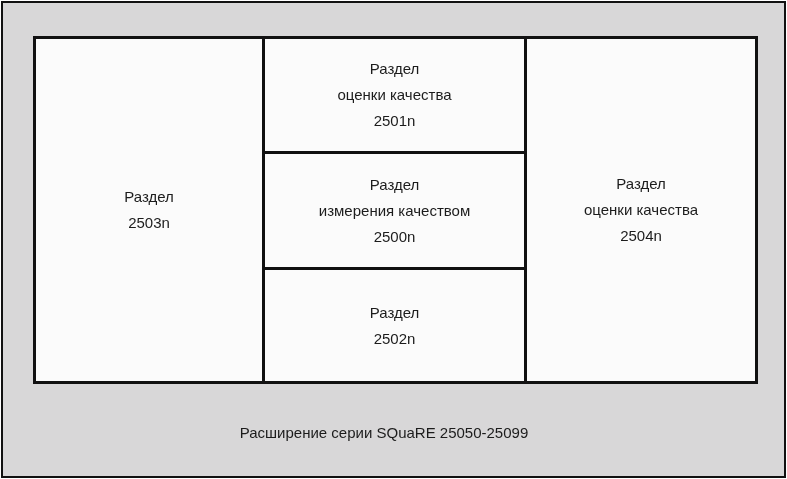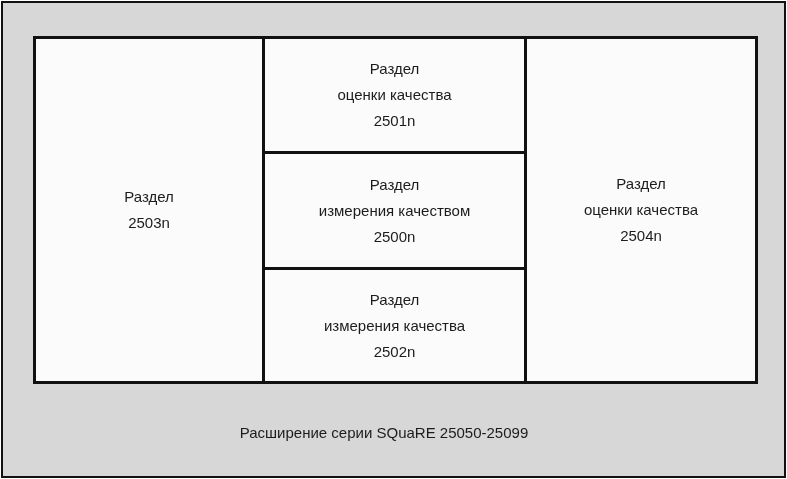--- a/index.html
+++ b/index.html
@@ -68,21 +68,20 @@
       <span>оценки качества</span>
       <span>2501n</span>
     </div>
     <div class="cell mid-mid">
       <span>Раздел</span>
       <span>измерения качеством</span>
       <span>2500n</span>
     </div>
     <div class="cell mid-bot">
       <span>Раздел</span>
-      <span>измерения качества</span>
       <span>2502n</span>
     </div>
     <div class="cell right">
       <span>Раздел</span>
       <span>оценки качества</span>
       <span>2504n</span>
     </div>
   </div>
   <div class="footer">Расширение серии SQuaRE 25050-25099</div>
 </div>

